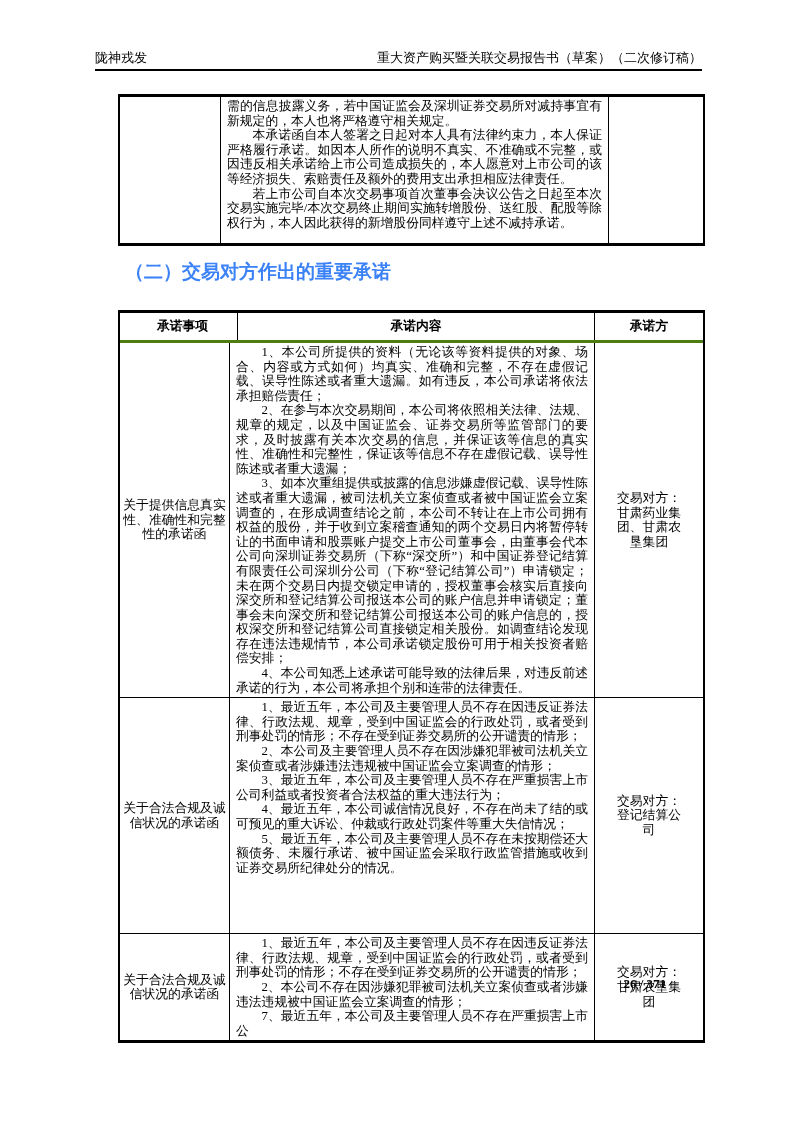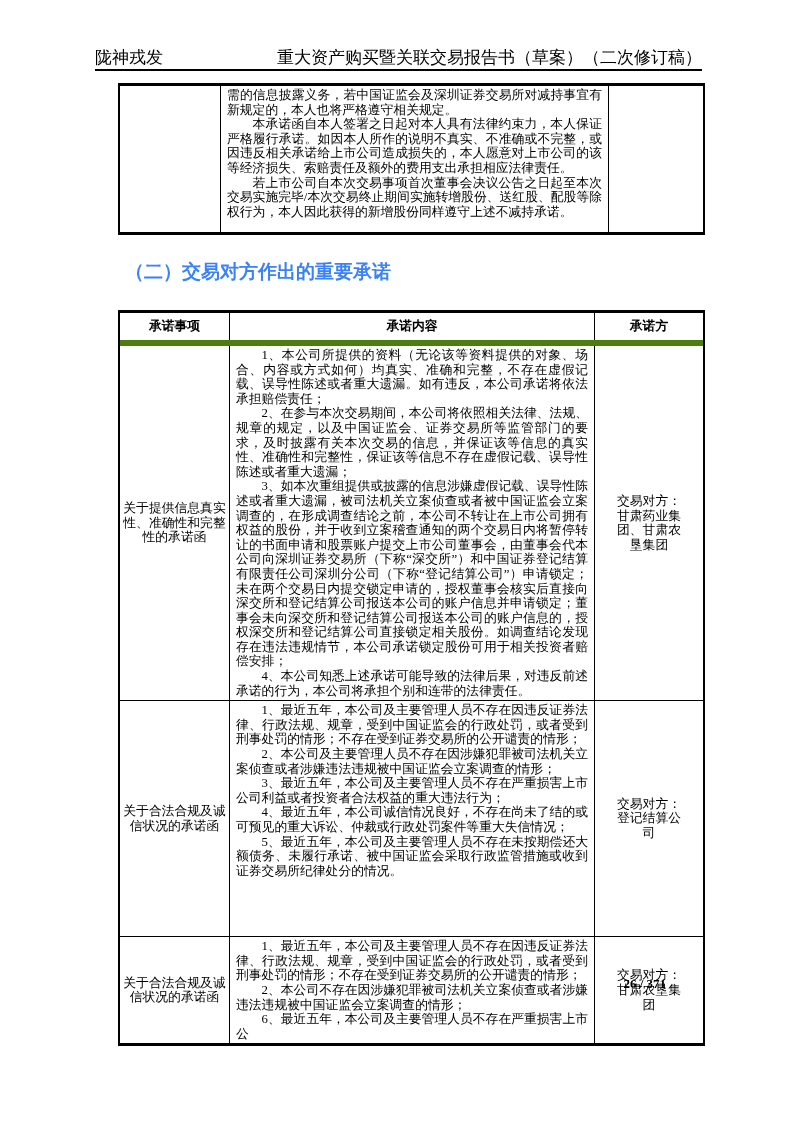--- a/index.html
+++ b/index.html
@@ -8,48 +8,48 @@
     width:793px;height:1122px;
     background:#ffffff;
     font-family:"Liberation Serif","DejaVu Serif",serif;
     color:#000;
     overflow:hidden;
   }
   
   .hdr{
     position:absolute;left:95px;top:49px;width:607px;
     display:flex;justify-content:space-between;align-items:flex-end;
-    font-size:17px;line-height:17px;
+    font-size:13px;line-height:17px;
     border-bottom:2px solid #000;
     padding-bottom:3px;
   }
   
   .tbl{
     position:absolute;left:118px;width:587px;
     box-sizing:border-box;
     border:2px solid #000;
     border-top-width:3px;border-bottom-width:3px;
     font-size:12.8px;line-height:14.6px;
   }
   .trow{display:grid;}
-  .tbl-top{top:83px;height:152px;overflow:hidden;}
+  .tbl-top{top:94px;height:152px;overflow:hidden;}
   .tbl-top .trow{grid-template-columns:100px 1fr 94px;height:100%;}
   .tbl-main{top:310px;}
   .tbl-main .trow{grid-template-columns:109px 1fr 108px;}
   .cell{box-sizing:border-box;}
   .cell.mid{border-left:1px solid #000;border-right:1px solid #000;}
   .cell.center{
     display:flex;align-items:center;justify-content:center;
     text-align:center;padding:2px;
   }
   .cell.party{padding:2px 20px;}
   .cell.content{padding:2px 6px;text-align:justify;}
   .cell.content p{margin:0;text-indent:2em;}
   .cell.content p.noindent{text-indent:0;}
-  .hdr-row{border-bottom:6px solid #4d7c0f;}
+  .hdr-row{border-bottom:3px solid #4d7c0f;padding-left:8px;}
   .hdr-row .cell{
     display:flex;align-items:center;justify-content:center;
     font-weight:bold;height:27px;text-align:center;
   }
   .body-row{border-bottom:1px solid #000;}
   .body-row:last-child{border-bottom:none;}
   .row-1{min-height:352px;}
   .row-2{min-height:235px;}
   .row-3{min-height:100px;}
   
@@ -117,21 +117,21 @@
         <p>5、最近五年，本公司及主要管理人员不存在未按期偿还大额债务、未履行承诺、被中国证监会采取行政监管措施或收到证券交易所纪律处分的情况。</p>
       </div>
       <div class="cell center party">交易对方：登记结算公司</div>
     </div>
 
     <div class="trow body-row row-3">
       <div class="cell center">关于合法合规及诚信状况的承诺函</div>
       <div class="cell mid content">
         <p>1、最近五年，本公司及主要管理人员不存在因违反证券法律、行政法规、规章，受到中国证监会的行政处罚，或者受到刑事处罚的情形；不存在受到证券交易所的公开谴责的情形；</p>
         <p>2、本公司不存在因涉嫌犯罪被司法机关立案侦查或者涉嫌违法违规被中国证监会立案调查的情形；</p>
-        <p>6、最近五年，本公司及主要管理人员不存在严重损害上市公</p>
+        <p>7、最近五年，本公司及主要管理人员不存在严重损害上市公</p>
       </div>
       <div class="cell center party">交易对方：甘肃农垦集团</div>
     </div>
 
   </div>
 
   <div class="page-num">26 / 371</div>
 
 </div>
 

